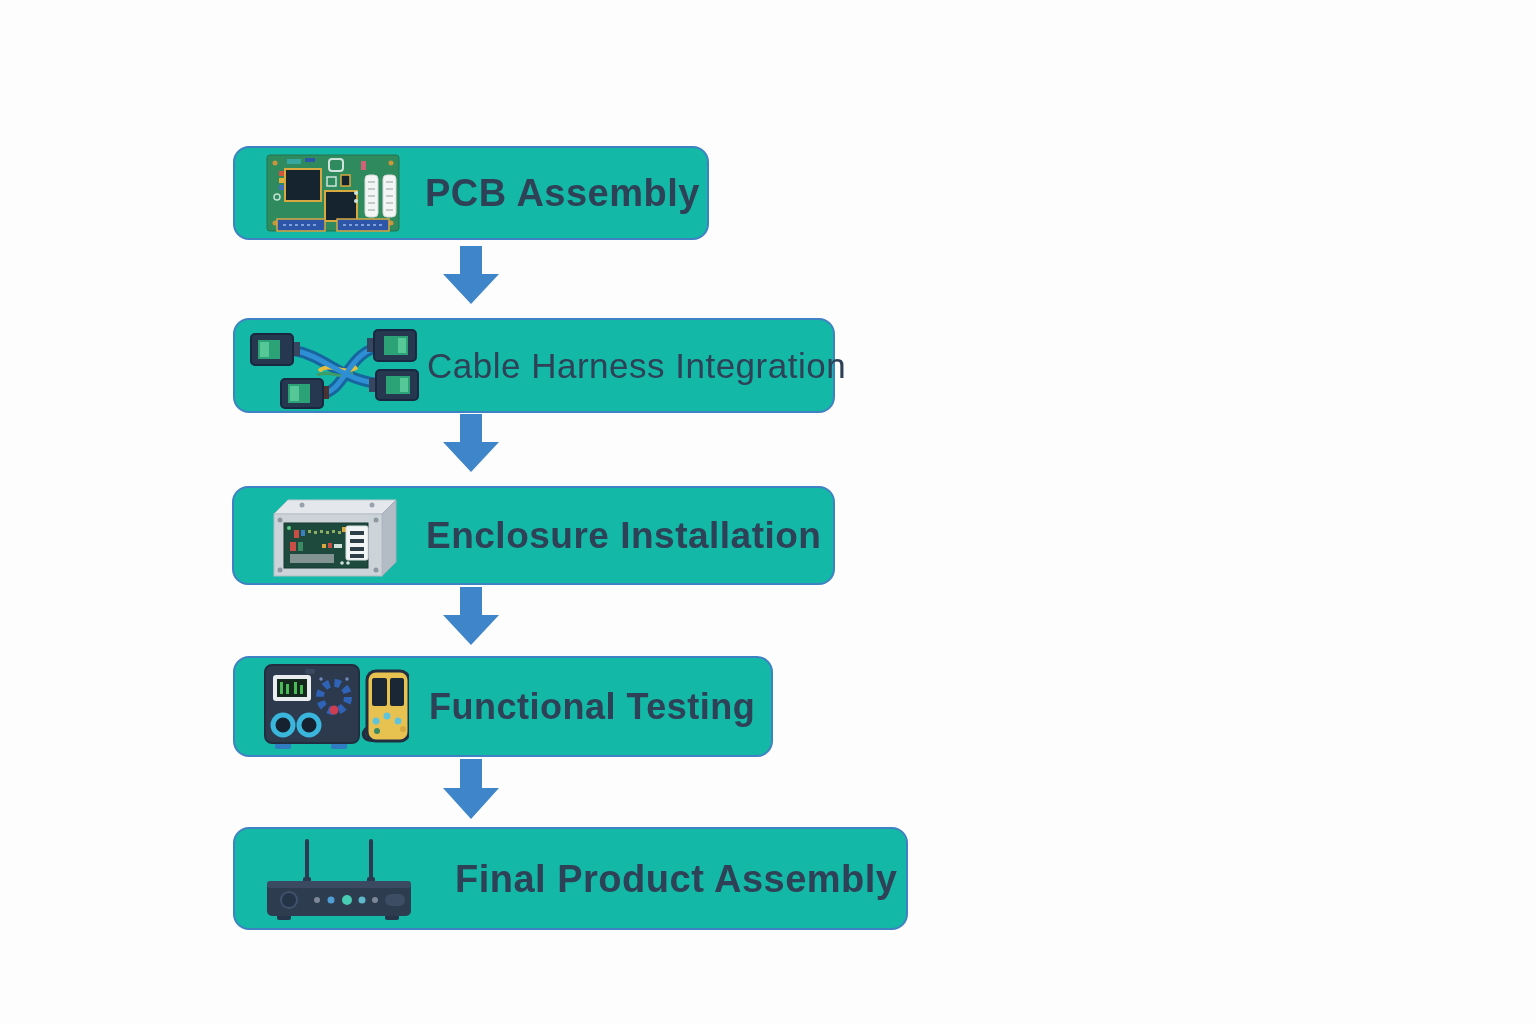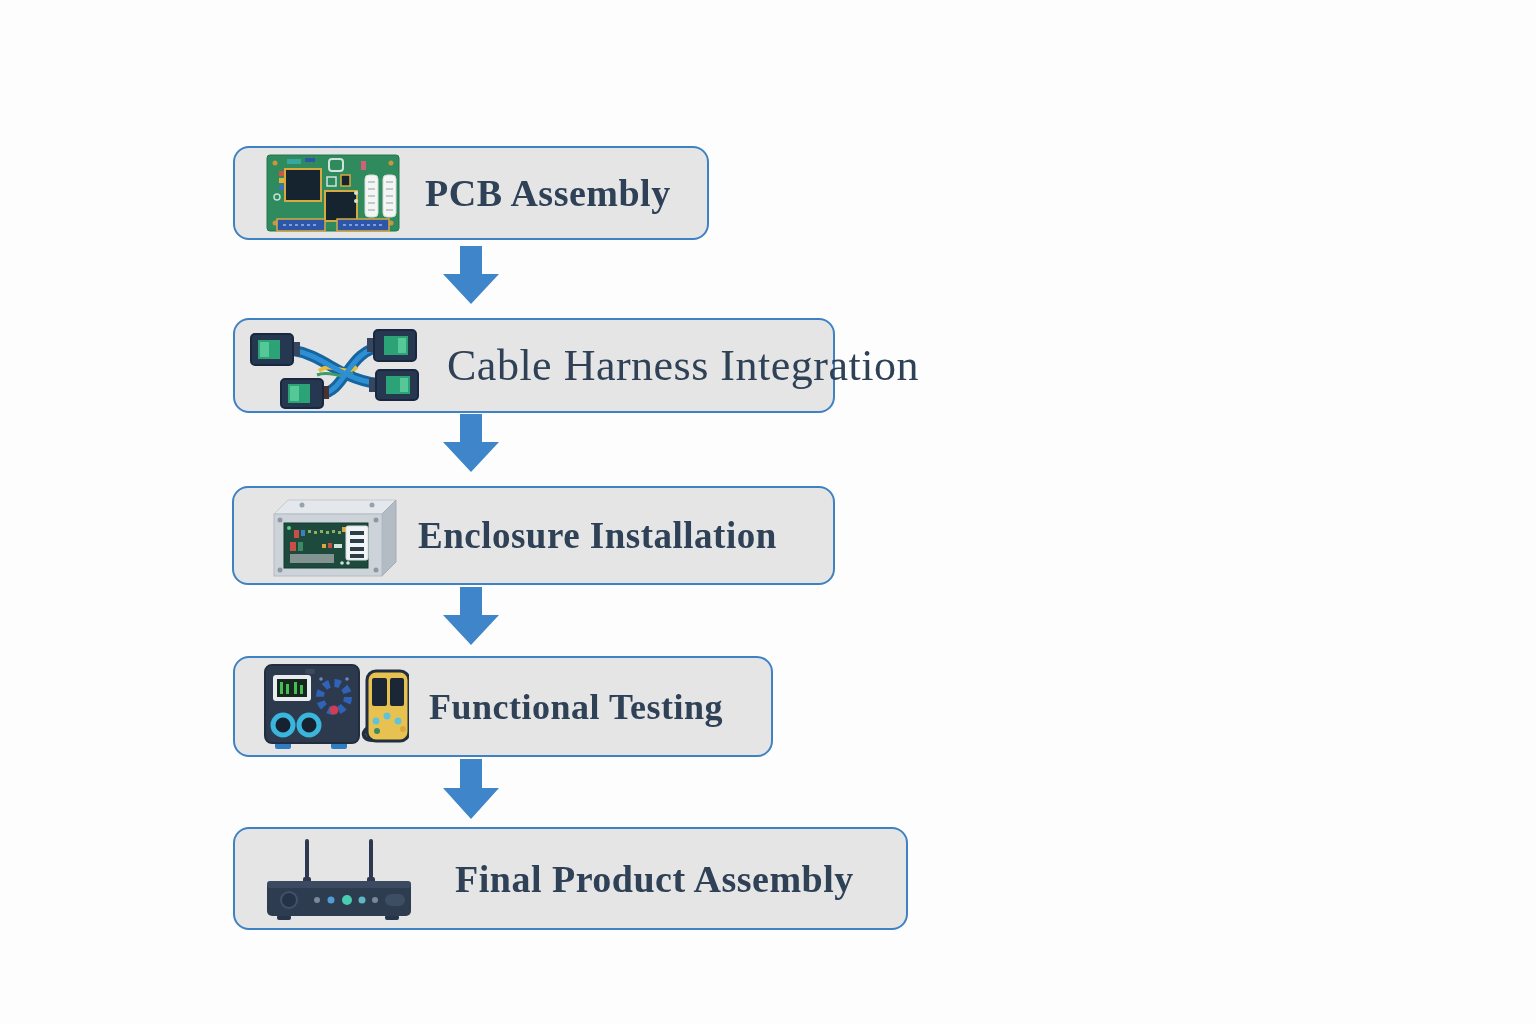--- a/index.html
+++ b/index.html
@@ -6,43 +6,42 @@
   body{
     width:1536px;height:1024px;
     background:#fdfdfe;
     font-family:"Liberation Sans", sans-serif;
     position:relative;
     overflow:hidden;
   }
   .canvas{position:absolute;inset:0;}
   .step-box{
     position:absolute;
-    background:#e5e5e5;
+    background:#14b8a6;
     border:2px solid #3f82c4;
     border-radius:16px;
     display:flex;
     align-items:center;
     box-sizing:border-box;
-    font-family:Liberation Serif, serif;
   }
   .step-icon{flex:0 0 auto;display:flex;align-items:center;justify-content:center;}
   .step-label{
     color:#2e4156;
     letter-spacing:0.5px;
     white-space:nowrap;
     line-height:1;
   }
   .lbl-bold{font-weight:700;}
   .lbl-med{font-weight:500;}
   #box-1{left:233px;top:146px;width:476px;height:94px;padding-left:30px;}
   #box-1 .step-label{font-size:38px;margin-left:24px;}
   #box-2{left:233px;top:318px;width:602px;height:95px;padding-left:12px;}
-  #box-2 .step-label{font-size:44px;margin-left:28px;}
+  #box-2 .step-label{font-size:35px;margin-left:8px;}
   #box-3{left:232px;top:486px;width:603px;height:99px;padding-left:26px;}
-  #box-3 .step-label{font-size:37px;margin-left:8px;}
+  #box-3 .step-label{font-size:37px;margin-left:16px;}
   #box-4{left:233px;top:656px;width:540px;height:101px;padding-left:28px;}
   #box-4 .step-label{font-size:36px;margin-left:20px;}
   #box-5{left:233px;top:827px;width:675px;height:103px;padding-left:24px;gap:12px;}
   #box-5 .step-label{font-size:38px;margin-left:26px;}
   .flow-arrow{position:absolute;width:56px;}
   #arrow-1{left:443px;top:246px;height:58px;}
   #arrow-2{left:443px;top:414px;height:58px;}
   #arrow-3{left:443px;top:587px;height:58px;}
   #arrow-4{left:443px;top:759px;height:60px;}
   .flow-arrow svg{display:block;width:100%;height:100%;}

